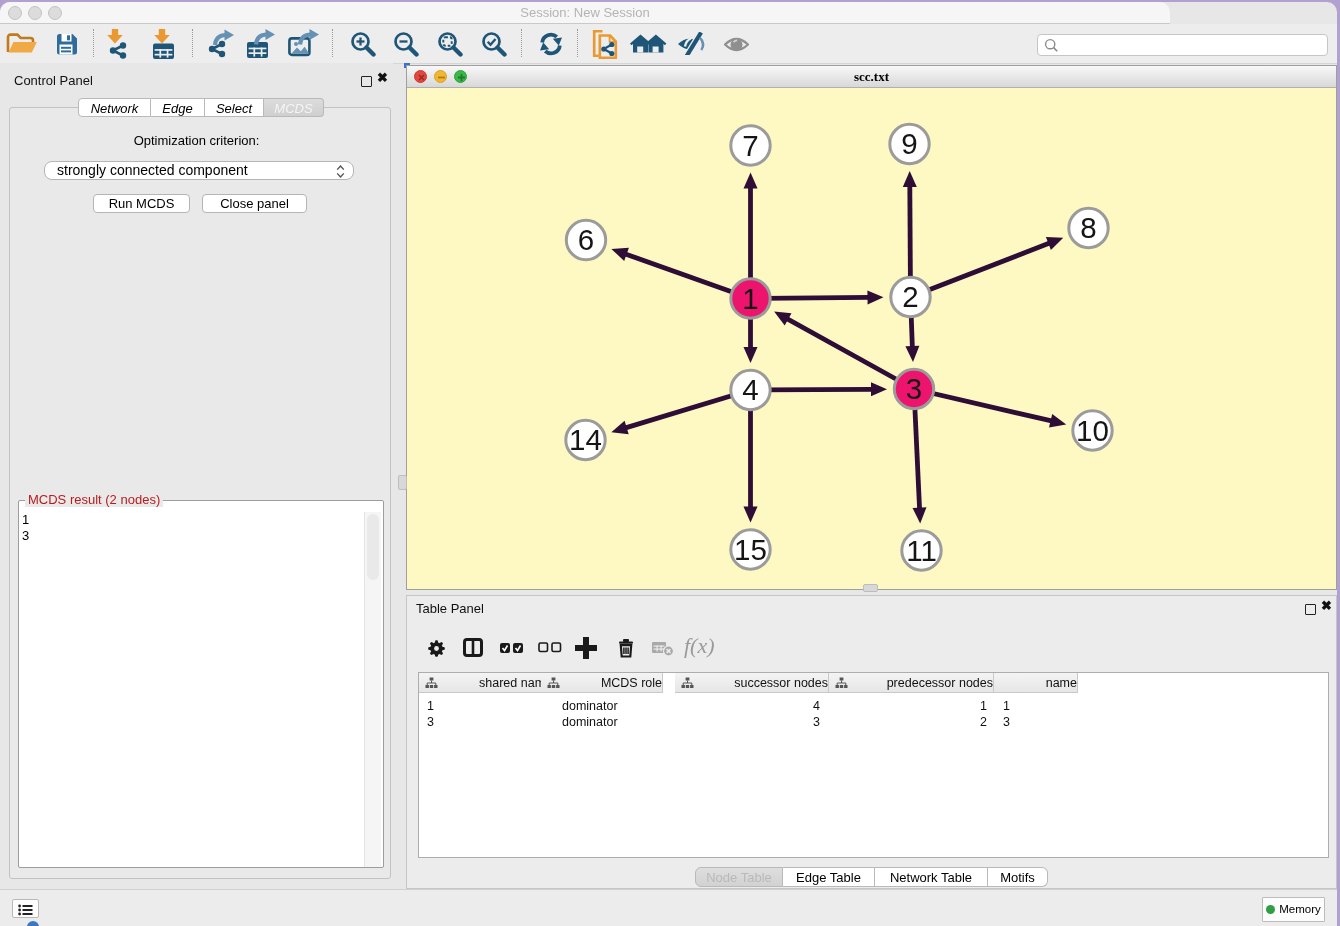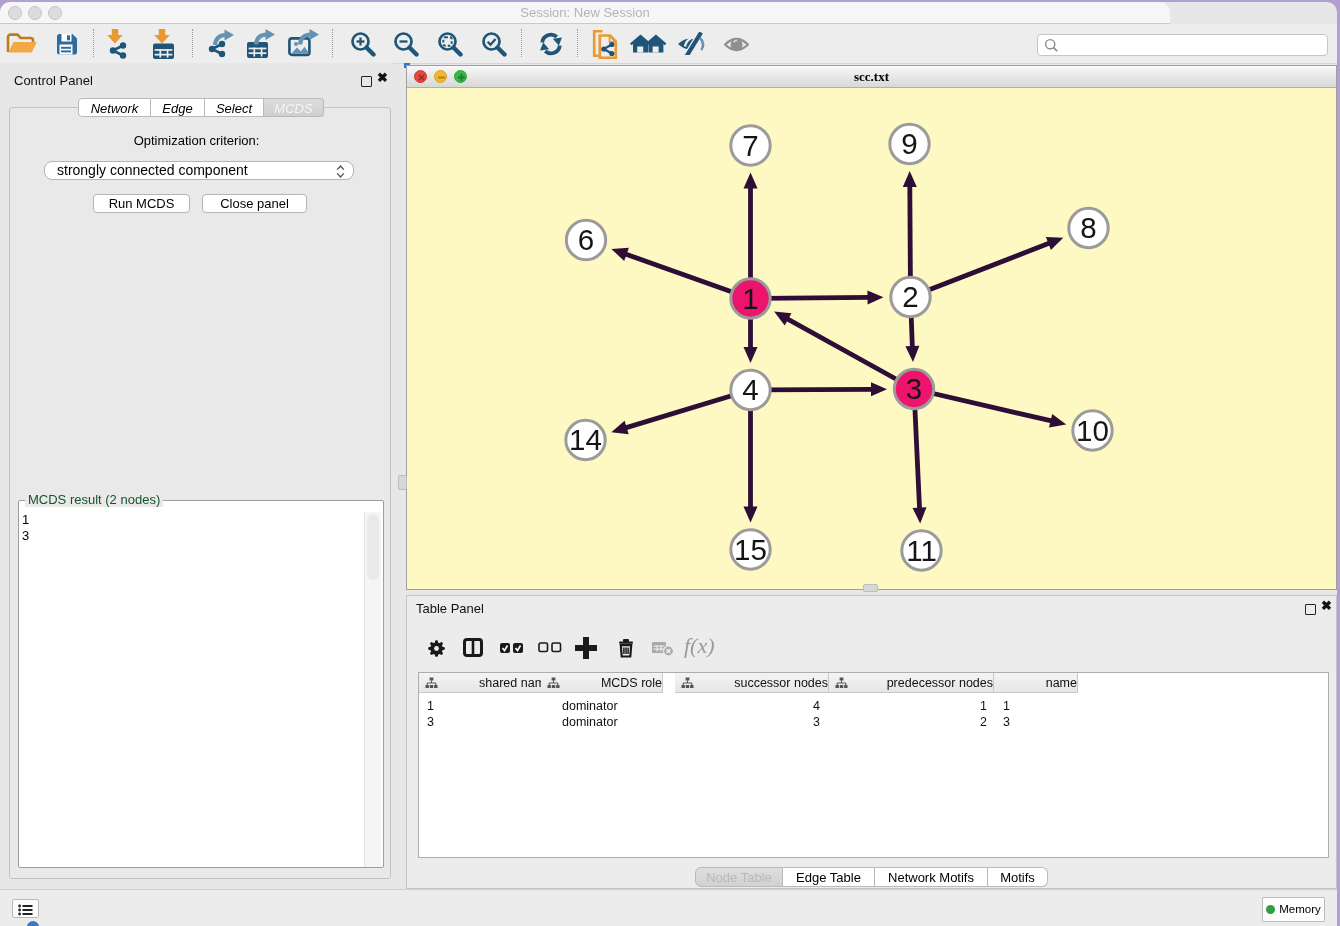--- a/index.html
+++ b/index.html
@@ -17,21 +17,21 @@
 .maxbtn{width:9px;height:9px;border:1.5px solid #222;border-radius:1px;}
 .xbtn{font-size:13px;font-weight:bold;color:#111;}
 #cppane{left:9px;top:44px;width:380px;height:770px;background:#e9e9e9;border:1px solid #c2c2c2;border-radius:3px;}
 #cptabs{left:78px;top:35px;height:19px;}
 .tabseg{display:inline-block;height:19px;line-height:19px;background:#fff;border:1px solid #b9b9b9;border-left:none;font-size:13px;color:#000;text-align:center;vertical-align:top;box-sizing:border-box;font-style:italic;}
 #optlab{top:70px;width:100%;text-align:center;font-size:13px;color:#000;}
 #dd{left:44px;top:98px;width:310px;height:19px;background:#fff;border:1px solid #b5b5b5;border-radius:8px;font-size:14px;line-height:17px;box-sizing:border-box;}
 .btn{height:19px;background:#fff;border:1px solid #b5b5b5;border-radius:4px;font-size:13px;line-height:17px;text-align:center;top:131px;box-sizing:border-box;}
 #grp{left:18px;top:437px;width:364px;height:366px;border:1px solid #9d9d9d;border-radius:2px;background:#fff;}
 #grpsb{left:364px;top:449px;width:16px;height:355px;background:#f5f5f5;border-left:1px solid #e4e4e4;}
-#grplab{left:25px;top:429px;background:#e9e9e9;padding:0 3px;font-size:13px;color:#14532d;}
+#grplab{left:25px;top:429px;background:#e9e9e9;padding:0 3px;font-size:13px;color:#b91c1c;}
 #grptxt{left:22px;top:449px;font-size:13px;color:#000;line-height:15.5px;}
 #nwin{left:406px;top:63px;width:931px;height:525px;background:#fef9c3;border:1px solid #9f9f9f;box-sizing:border-box;font-family:Liberation Serif, serif;}
 #ntitle{left:0;top:0;width:929px;height:21px;background:linear-gradient(#f8f8f8,#d8d8d8);border-bottom:1px solid #b0b0b0;}
 .tlc{width:13px;height:13px;border-radius:50%;top:4px;box-sizing:border-box;}
 #tp{left:406px;top:593px;width:931px;height:294px;background:#ececec;border:1px solid #c6c6c6;box-sizing:border-box;padding-left:12px;}
 #tphead{left:9px;top:5px;font-size:13px;color:#111;}
 #tptools{left:9px;top:30px;width:913px;height:36px;}
 #ttable{left:11px;top:76px;width:909px;height:184px;background:#fff;border:1px solid #adadad;}
 .hcell{top:0px;height:20px;background:linear-gradient(#f4f4f4,#e6e6e6);border-right:1px solid #c9c9c9;border-bottom:1px solid #c9c9c9;font-size:12.5px;text-align:right;line-height:20px;color:#111;box-sizing:border-box;}
 .trow{font-size:12.5px;color:#111;height:16px;}
@@ -368,21 +368,21 @@
       <div class="trow abs" style="left:256px;top:26px;width:145px;text-align:right;">4</div>
       <div class="trow abs" style="left:410px;top:26px;width:158px;text-align:right;">1</div>
       <div class="trow abs" style="left:584px;top:26px;">1</div>
       <div class="trow abs" style="left:8px;top:42px;">3</div>
       <div class="trow abs" style="left:143px;top:42px;">dominator</div>
       <div class="trow abs" style="left:256px;top:42px;width:145px;text-align:right;">3</div>
       <div class="trow abs" style="left:410px;top:42px;width:158px;text-align:right;">2</div>
       <div class="trow abs" style="left:584px;top:42px;">3</div>
     </div>
     <div id="tptabs" class="abs">
-      <div class="btab" style="width:88px;border-left:1px solid #b9b9b9;border-radius:6px 0 0 6px;background:linear-gradient(#dedede,#d2d2d2);color:#b9b9b9;">Node Table</div><div class="btab" style="width:92px;">Edge Table</div><div class="btab" style="width:113px;">Network Motifs</div><div class="btab" style="width:60px;border-radius:0 6px 6px 0;">Motifs</div>
+      <div class="btab" style="width:88px;border-left:1px solid #b9b9b9;border-radius:6px 0 0 6px;background:linear-gradient(#dedede,#d2d2d2);color:#b9b9b9;">Node Table</div><div class="btab" style="width:92px;">Edge Table</div><div class="btab" style="width:113px;">Network Table</div><div class="btab" style="width:60px;border-radius:0 6px 6px 0;">Motifs</div>
     </div>
   </div>
   <div id="statusbar" class="abs">
     <div id="listbtn" class="abs">
         <svg class="abs" style="left:5px;top:4px;" width="15" height="12" viewBox="0 0 15 12">
           <g fill="#222">
             <circle cx="1.6" cy="2" r="1.4"></circle>
             <circle cx="1.6" cy="6" r="1.4"></circle>
             <circle cx="1.6" cy="10" r="1.4"></circle>
             <rect x="4.5" y="1" width="10" height="2"></rect>

